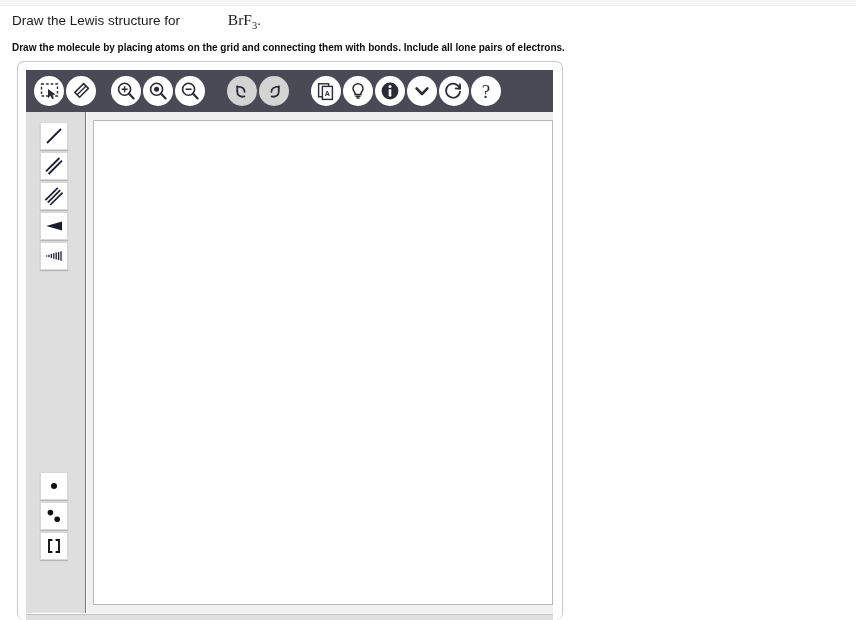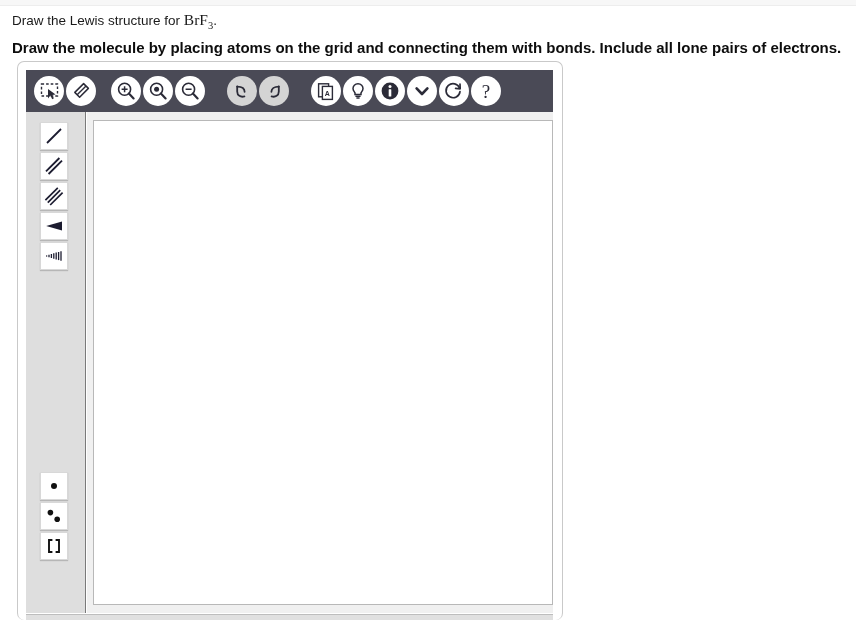--- a/index.html
+++ b/index.html
@@ -18,26 +18,27 @@
   }
 
   .prompt-line {
     position: absolute; left: 12px; top: 12px;
     font-size: 13.5px; color: #1a1a1a; white-space: nowrap;
     line-height: 16px;
   }
   .formula {
     font-family: "Liberation Serif", serif;
     font-size: 15.5px;
+    margin-left: 44px;
   }
   .formula sub { font-size: 10.5px; }
 
   .instruction-line {
     position: absolute; left: 12px; top: 40px;
-    font-size: 15px; font-weight: bold; color: #0d0d0d;
+    font-size: 10px; font-weight: bold; color: #0d0d0d;
     white-space: nowrap; line-height: 16px;
   }
 
   
   .editor-panel {
     position: absolute; left: 17px; top: 61px;
     width: 546px; height: 559px;
     background: #ffffff;
     border: 1px solid #c9c9c9;
     border-radius: 7px;

